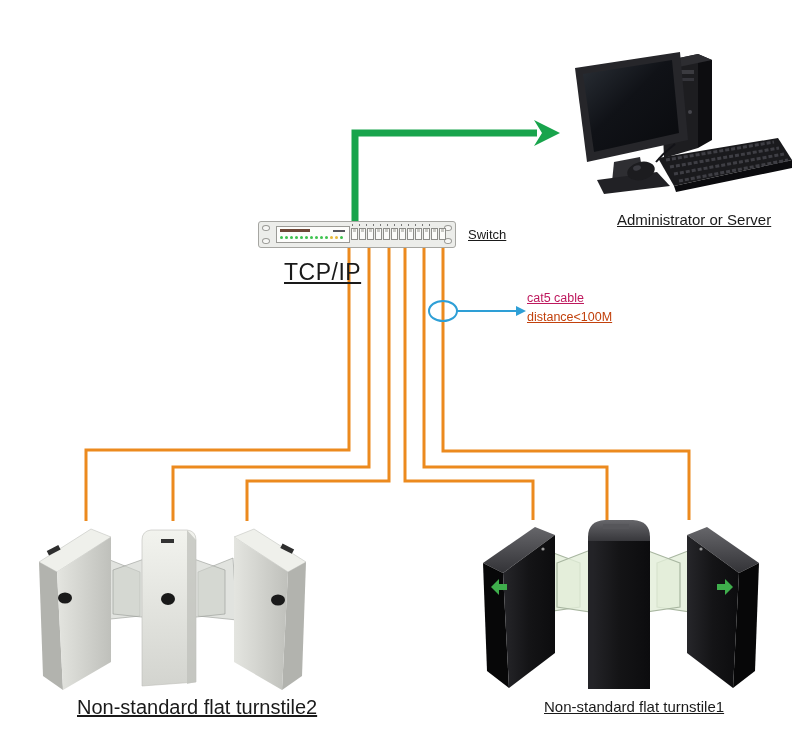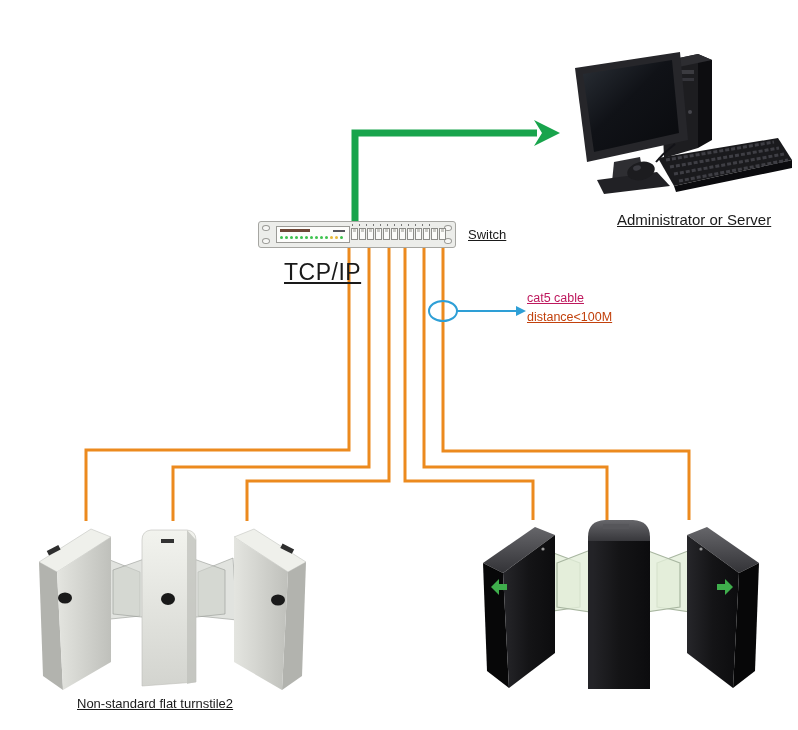--- a/index.html
+++ b/index.html
@@ -6,21 +6,21 @@
   #canvas{position:relative;width:798px;height:730px;background:#ffffff;overflow:hidden;
           font-family:"Liberation Sans",sans-serif;color:#1a1a1a;}
   .abs{position:absolute;}
   .title{left:176px;top:21px;font-size:19.5px;font-weight:400;letter-spacing:.2px;color:#141414;white-space:nowrap;}
   .lbl{position:absolute;white-space:nowrap;text-decoration:underline;}
   .lbl-switch{left:468px;top:227px;font-size:13px;}
   .lbl-tcpip{left:284px;top:259px;font-size:23px;letter-spacing:.5px;}
   .lbl-admin{left:617px;top:211px;font-size:15px;}
   .lbl-cat5a{left:527px;top:291px;font-size:12.5px;color:#be185d;}
   .lbl-cat5b{left:527px;top:310px;font-size:12.5px;color:#c2410c;}
-  .lbl-tleft{left:77px;top:696px;font-size:13px;}
+  .lbl-tleft{left:77px;top:696px;font-size:20px;}
   .lbl-tright{left:544px;top:698px;font-size:15px;}
 
   
   #wiring{left:0;top:0;z-index:1;}
   .dev{z-index:2;}
   .txt{z-index:3;}
 
   
   .switch-box{left:258px;top:221px;width:198px;height:27px;background:#ECEDEA;
               border:1px solid #A6A6A2;border-radius:3px;box-sizing:border-box;z-index:2;}
@@ -250,14 +250,15 @@
       <path d="M258,82 l-8,-8 0,5 -8,0 0,6 8,0 0,5 z" fill="#3FAE4C"></path>
     </g>
   </svg>
 
   <div class="lbl lbl-switch txt">Switch</div>
   <div class="lbl lbl-tcpip txt">TCP/IP</div>
   <div class="lbl lbl-admin txt">Administrator or Server</div>
   <div class="lbl lbl-cat5a txt">cat5 cable</div>
   <div class="lbl lbl-cat5b txt">distance&lt;100M</div>
   <div class="lbl lbl-tleft txt">Non-standard flat turnstile2</div>
+  <div class="lbl lbl-tright txt">Non-standard flat turnstile1</div>
 
 </div>
 
 </body></html>

